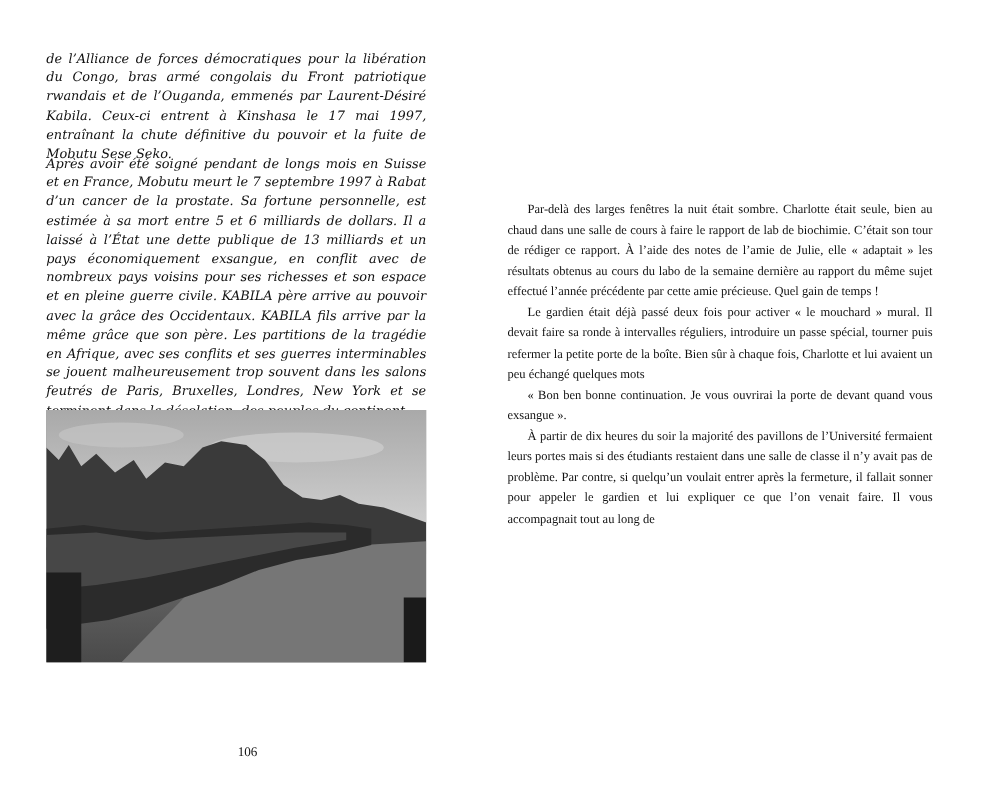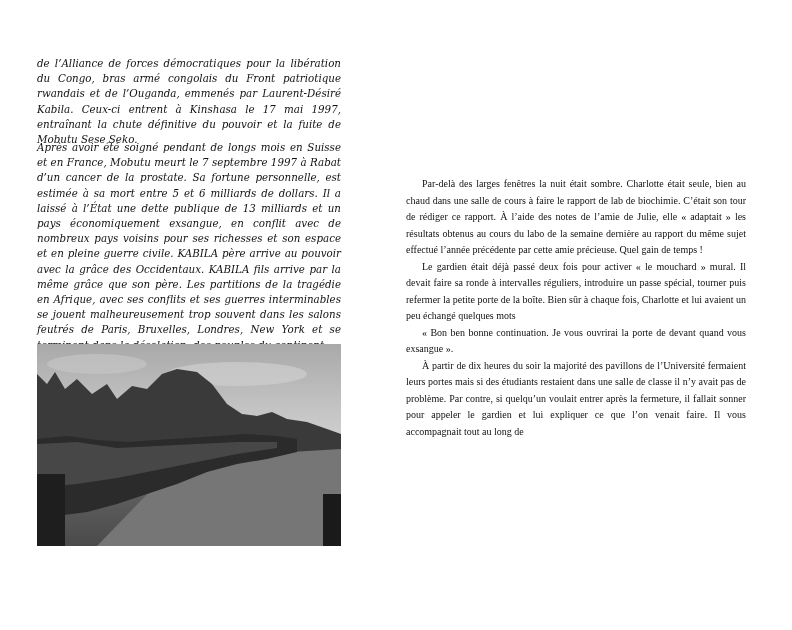--- a/index.html
+++ b/index.html
@@ -1,17 +1,17 @@
 <!DOCTYPE html>
 <html><head>
 <meta charset="utf-8">
 <style>
   html, body { margin: 0; padding: 0; background: #ffffff; }
   body { width: 792px; height: 630px; position: relative; overflow: hidden; color: #111; }
-  .page { position: absolute; top: 16px; height: 505px; text-decoration: underline; }
+  .page { position: absolute; top: 0; height: 505px; text-decoration: underline; }
   .page-left { left: 0; width: 396px; }
   .page-right { left: 396px; width: 396px; }
 
   .italic-block {
     position: absolute; left: 37px; width: 304px;
     font-family: "DejaVu Serif", serif; font-style: italic;
     font-size: 10.3px; line-height: 15.2px; text-align: justify;
     hyphens: auto;
   }
   .italic-block p { margin: 0; }
@@ -74,20 +74,21 @@
       <path d="M0 30 L10 40 L18 28 L28 45 L40 35 L55 50 L70 40 L80 55 L95 42 L110 45 L125 30 L140 25 L160 28 L175 40 L190 60 L205 70 L220 72 L235 68 L250 75 L270 78 L290 85 L304 90 L304 115 L0 120 Z" fill="#3a3a3a"></path>
       <rect x="0" y="110" width="304" height="92" fill="url(#ground)"></rect>
       <path d="M60 202 L120 140 L220 110 L304 105 L304 202 Z" fill="#767676"></path>
       <path d="M0 95 L30 92 L60 96 L90 98 L120 96 L150 94 L180 92 L210 90 L240 92 L260 95 L260 108 L230 115 L200 120 L170 128 L140 140 L110 150 L80 160 L50 168 L20 172 L0 175 Z" fill="#2b2b2b"></path>
       <path d="M0 100 L40 98 L80 104 L120 102 L160 100 L200 98 L240 98 L240 104 L200 110 L160 118 L120 126 L80 134 L40 140 L0 144 Z" fill="#5a5a5a" opacity="0.6"></path>
       <rect x="0" y="130" width="28" height="72" fill="#1e1e1e"></rect>
       <rect x="286" y="150" width="18" height="52" fill="#1a1a1a"></rect>
     </svg>
   </div>
 
+  <div class="folio">106</div>
 </div>
 
 <div class="page page-right">
 
   <div class="right-text">
     <p>Par-delà des larges fenêtres la nuit était sombre. Charlotte était seule, bien au chaud dans une salle de cours à faire le rapport de lab de biochimie. C’était son tour de rédiger ce rapport. À l’aide des notes de l’amie de Julie, elle « adaptait » les résultats obtenus au cours du labo de la semaine dernière au rapport du même sujet effectué l’année précédente par cette amie précieuse. Quel gain de temps !</p>
     <p>Le gardien était déjà passé deux fois pour activer « le mouchard » mural. Il devait faire sa ronde à intervalles réguliers, introduire un passe spécial, tourner puis refermer la petite porte de la boîte. Bien sûr à chaque fois, Charlotte et lui avaient un peu échangé quelques mots</p>
     <p>« Bon ben bonne continuation. Je vous ouvrirai la porte de devant quand vous exsangue ».</p>
     <p>À partir de dix heures du soir la majorité des pavillons de l’Université fermaient leurs portes mais si des étudiants restaient dans une salle de classe il n’y avait pas de problème. Par contre, si quelqu’un voulait entrer après la fermeture, il fallait sonner pour appeler le gardien et lui expliquer ce que l’on venait faire. Il vous accompagnait tout au long de</p>
   </div>

